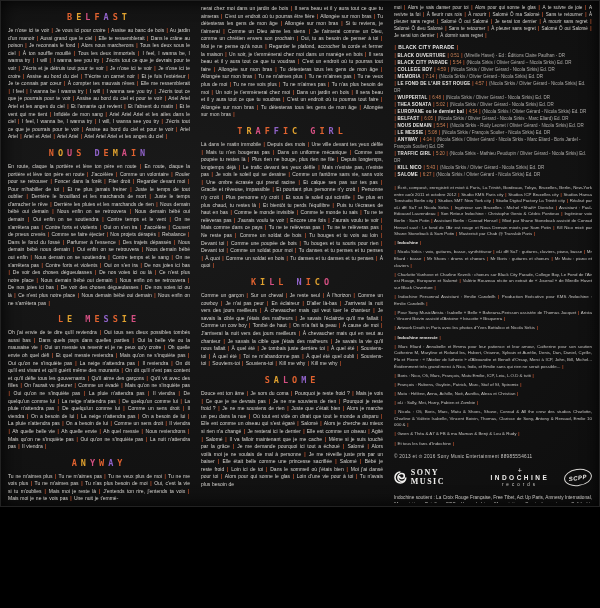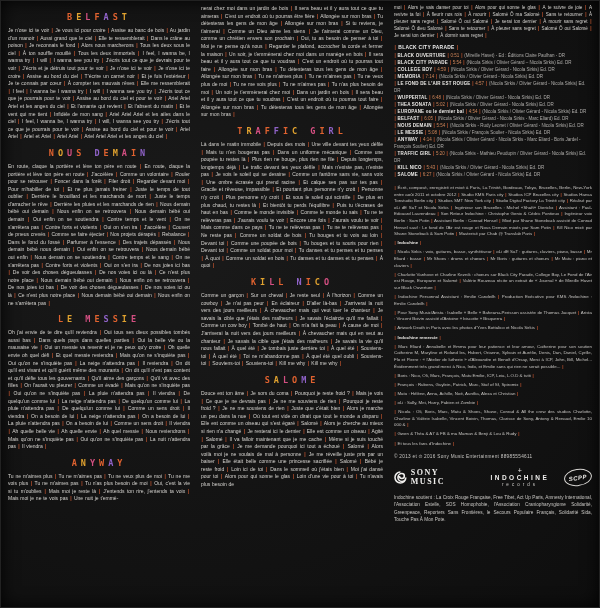--- a/index.html
+++ b/index.html
@@ -1,16 +1,16 @@
 <!DOCTYPE html>
 <html><head>
 <meta charset="utf-8">
 <style>
   html,body{margin:0;padding:0;background:#000;}
-  .page{position:relative;width:600px;height:608px;background:
+  .page{position:relative;width:600px;height:507px;background:
     radial-gradient(ellipse at 30% 40%, #1a1a1a 0%, #131313 55%, #0e0e0e 100%);
     box-shadow:inset 0 0 0 1px #222, inset 0 0 18px #000;
     overflow:hidden;font-family:"Liberation Sans", sans-serif;}
   .cols{position:absolute;top:5px;left:8px;right:8px;bottom:4px;display:flex;gap:11px;}
   .col{overflow:hidden;}
   .col-left,.col-mid{width:182px;flex:none;}
   .col-right{flex:1;}
   .stitle{font-family:"DejaVu Sans Mono", monospace;font-weight:bold;font-size:8.5px;
     letter-spacing:4px;text-align:center;margin:7px 0 5px;white-space:nowrap;}
   .lyr{margin:0 0 3px;text-align:justify;font-size:5px;line-height:1.52;color:#d6d4d0;

